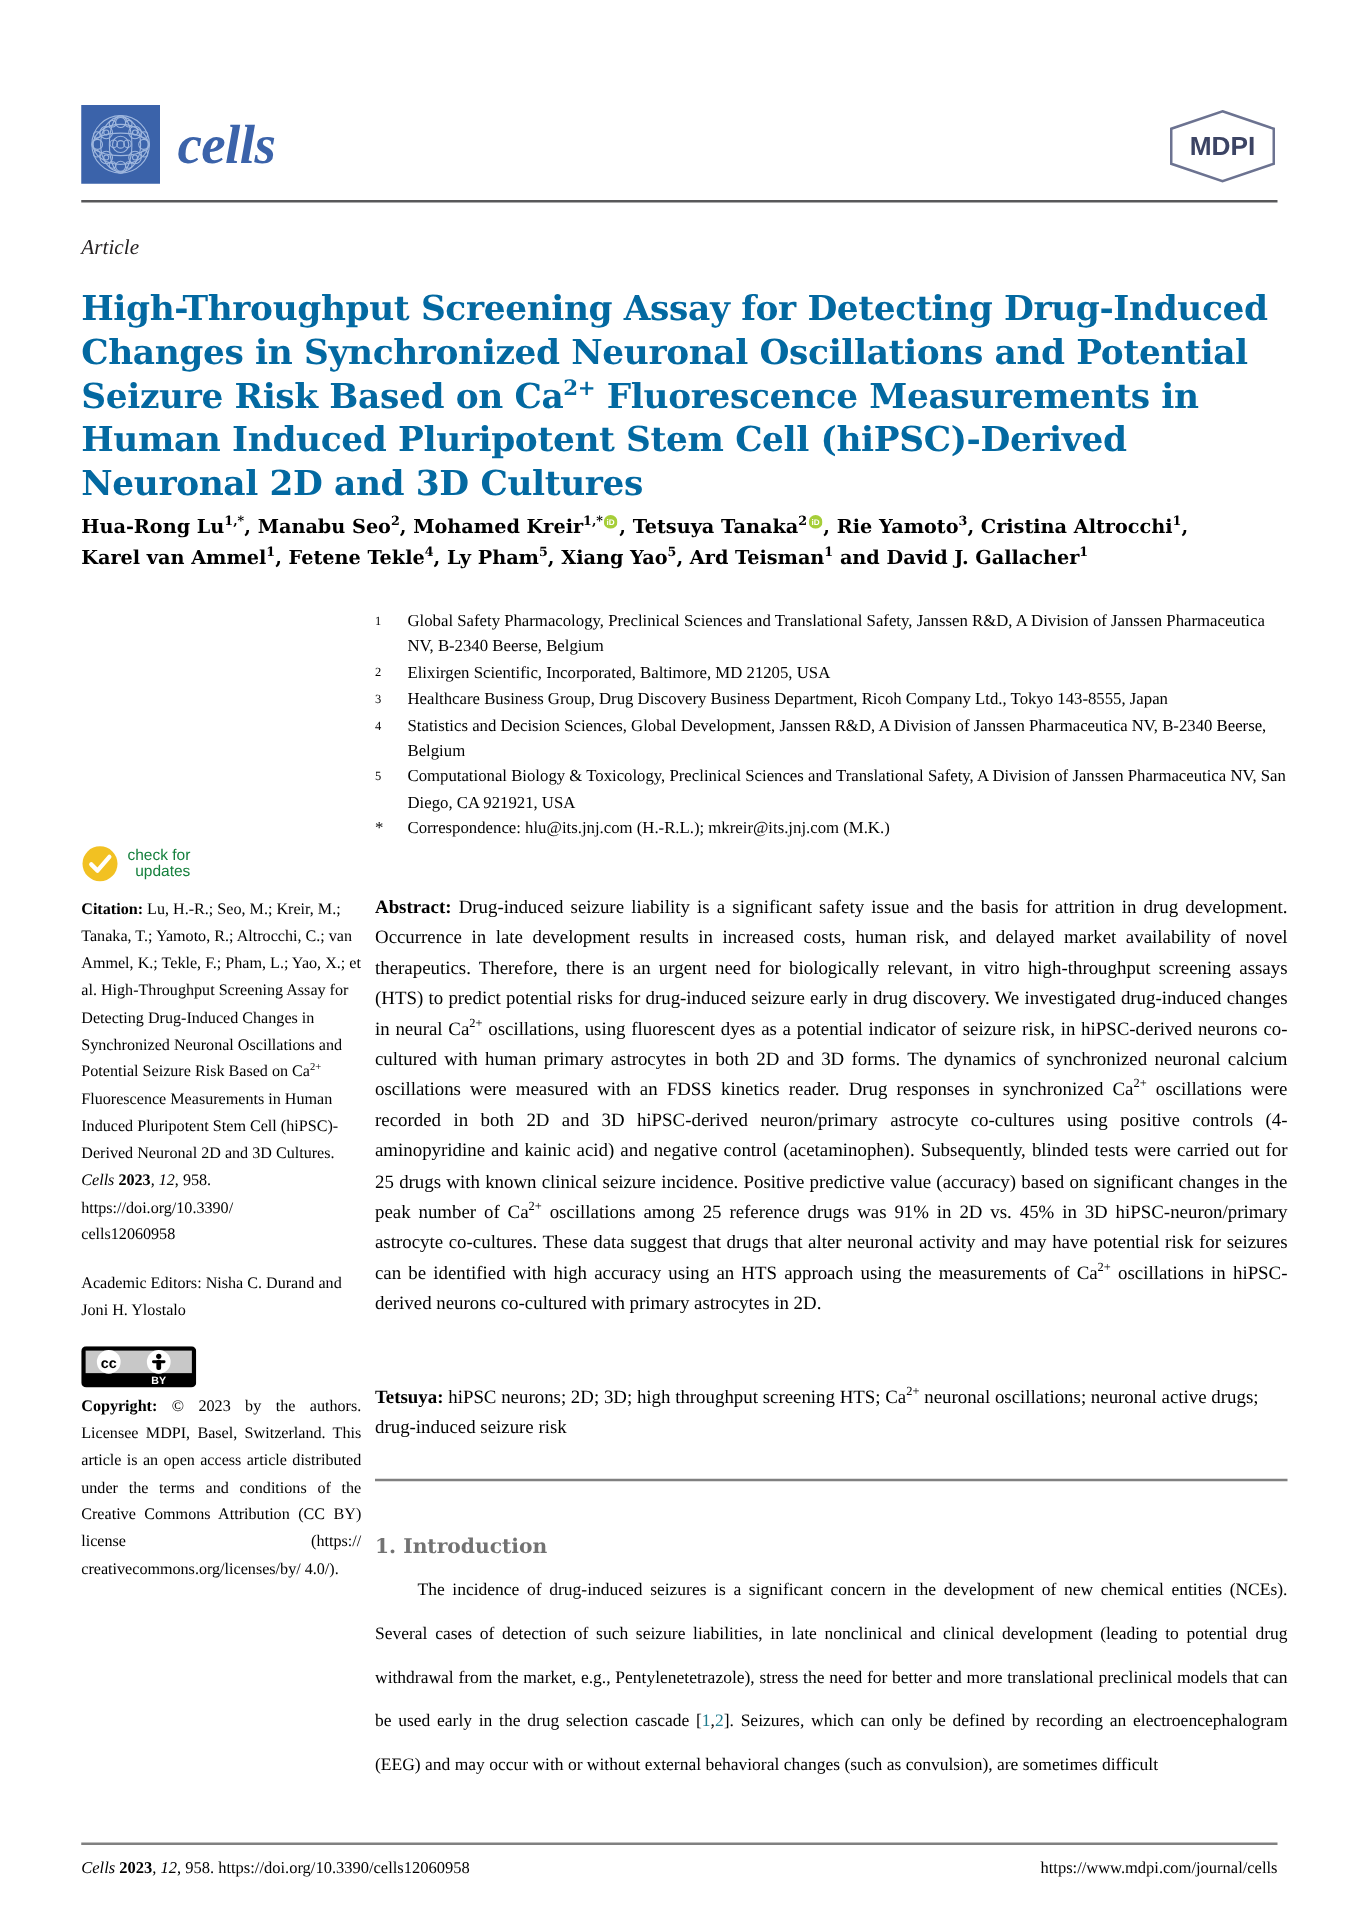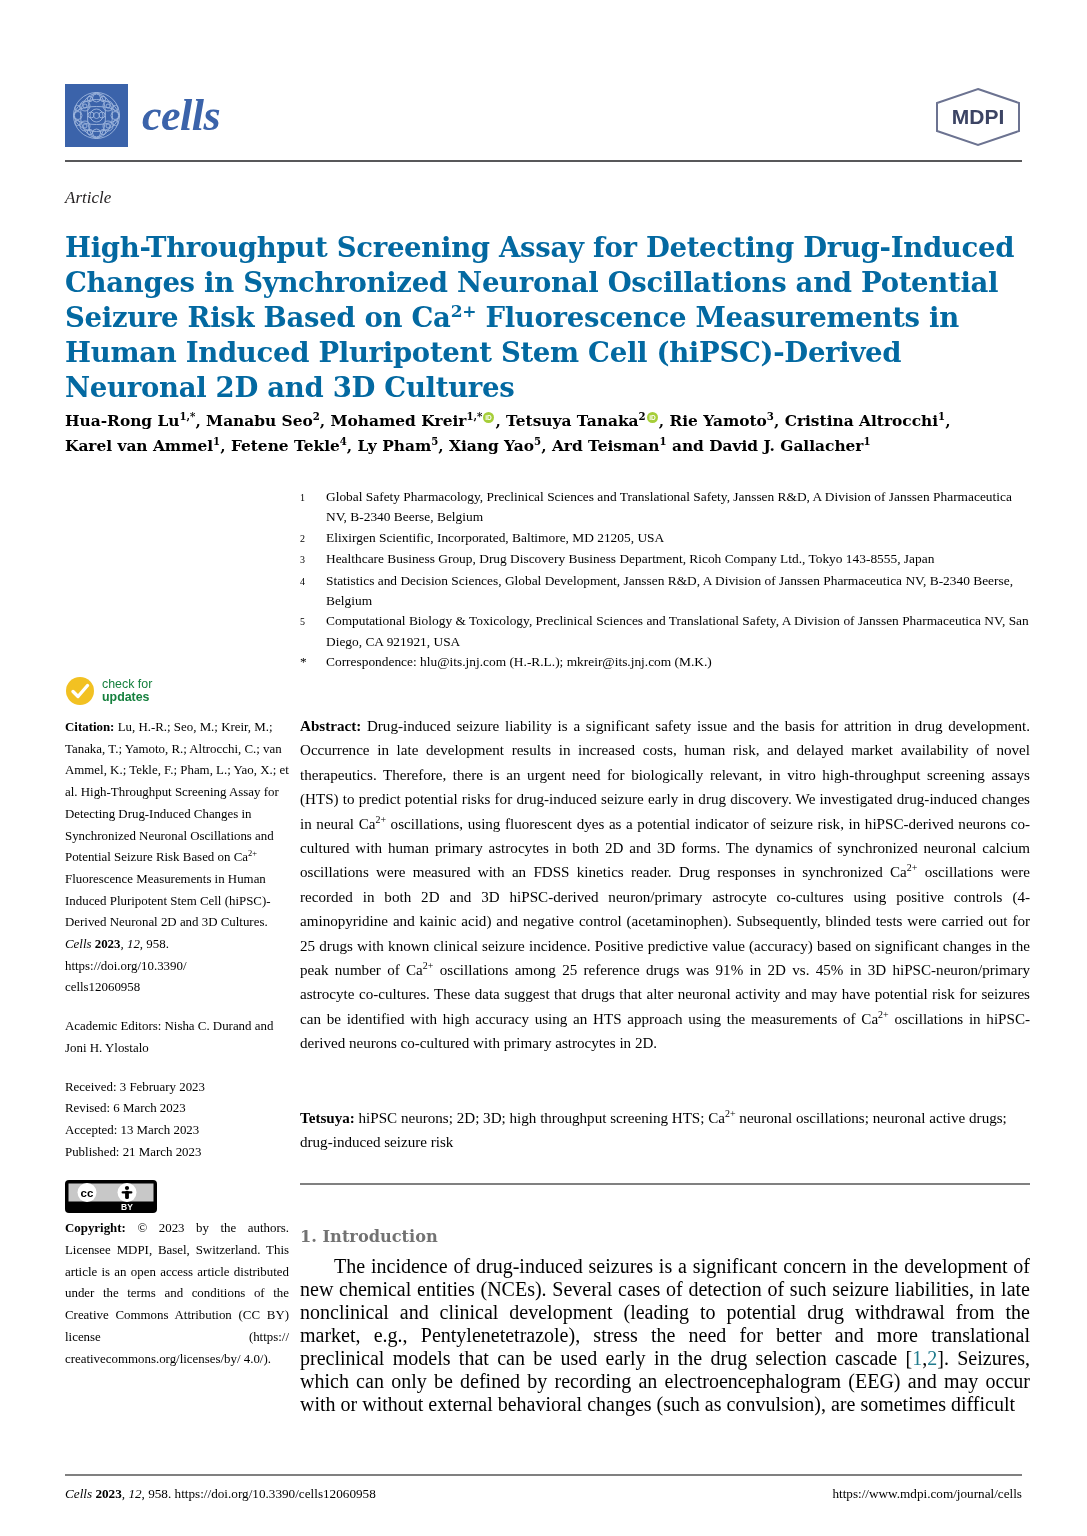--- a/index.html
+++ b/index.html
@@ -143,21 +143,21 @@
     margin-bottom: 11px;
   }
   .cfu-circle { width: 30px; height: 30px; flex: 0 0 30px; }
   .cfu-text {
     margin-left: 7px;
     font-family: "Liberation Sans", sans-serif;
     line-height: 13px;
     font-size: 12.4px;
     color: #15803d;
   }
-  .cfu-text .l2 { font-weight: 700; }
+  .cfu-text .l2 { font-weight: 400; text-align: right; }
 
   .sb-block { margin-bottom: 17px; }
   .sb-block b { font-weight: 700; }
   .sb-block i { font-style: italic; }
   .sb-block sup { font-size: 0.66em; vertical-align: super; line-height: 0; }
   .dates div { line-height: 21.7px; }
 
   .cc-badge {
     width: 92px; height: 33px;
     margin-bottom: 5px;
@@ -207,22 +207,22 @@
     left: 300px; top: 1227px;
     font-family: "DejaVu Serif", "Liberation Serif", serif;
     font-weight: 700;
     font-size: 16.2px;
     color: #737373;
   }
   .intro {
     position: absolute;
     left: 300px; top: 1255px;
     width: 730px;
-    font-size: 20px;
-    line-height: 23px;
+    font-size: 14px;
+    line-height: 35px;
     text-align: justify;
     text-indent: 34px;
     color: #000;
   }
   .cite-link { color: #1F7A8C; }
 
   
   .footer-rule {
     position: absolute;
     left: 65px; top: 1474px;
@@ -382,26 +382,20 @@
       </div>
     </div>
 
     <div class="sb-block"><b>Citation:</b><span> Lu, H.-R.; Seo, M.; Kreir, M.; Tanaka, T.; Yamoto, R.; Altrocchi, C.; van Ammel, K.; Tekle, F.; Pham, L.; Yao, X.; et al. High-Throughput Screening Assay for Detecting Drug-Induced Changes in Synchronized Neuronal Oscillations and Potential Seizure Risk Based on Ca</span><sup>2+</sup><span> Fluorescence Measurements in Human Induced Pluripotent Stem Cell (hiPSC)-Derived Neuronal 2D and 3D Cultures. </span><i>Cells</i><b> 2023</b><i>, 12</i><span>, 958.</span>
       <div>https://doi.org/10.3390/</div>
       <div>cells12060958</div>
     </div>
 
     <div class="sb-block">Academic Editors: Nisha C. Durand and Joni H. Ylostalo</div>
 
-    <div class="sb-block dates">
-      <div>Received: 3 February 2023</div>
-      <div>Revised: 6 March 2023</div>
-      <div>Accepted: 13 March 2023</div>
-      <div>Published: 21 March 2023</div>
-    </div>
 
     <div class="cc-badge">
       <svg width="92" height="33" viewBox="0 0 92 33" aria-hidden="true">
         <rect x="0" y="0" width="92" height="33" rx="4" fill="#000000"></rect>
         <rect x="3.5" y="3.5" width="85" height="18" fill="#C8C8C8"></rect>
         <circle cx="22" cy="12.5" r="9.5" fill="#ffffff"></circle>
         <text x="22" y="17" text-anchor="middle" font-family="Liberation Sans, sans-serif" font-size="11.5" font-weight="700" fill="#000000">cc</text>
         <circle cx="62" cy="12.5" r="9.5" fill="#ffffff"></circle>
         <circle cx="62" cy="8" r="2.1" fill="#000000"></circle>
         <rect x="60.1" y="10.8" width="3.8" height="8.2" rx="1.6" fill="#000000"></rect>

